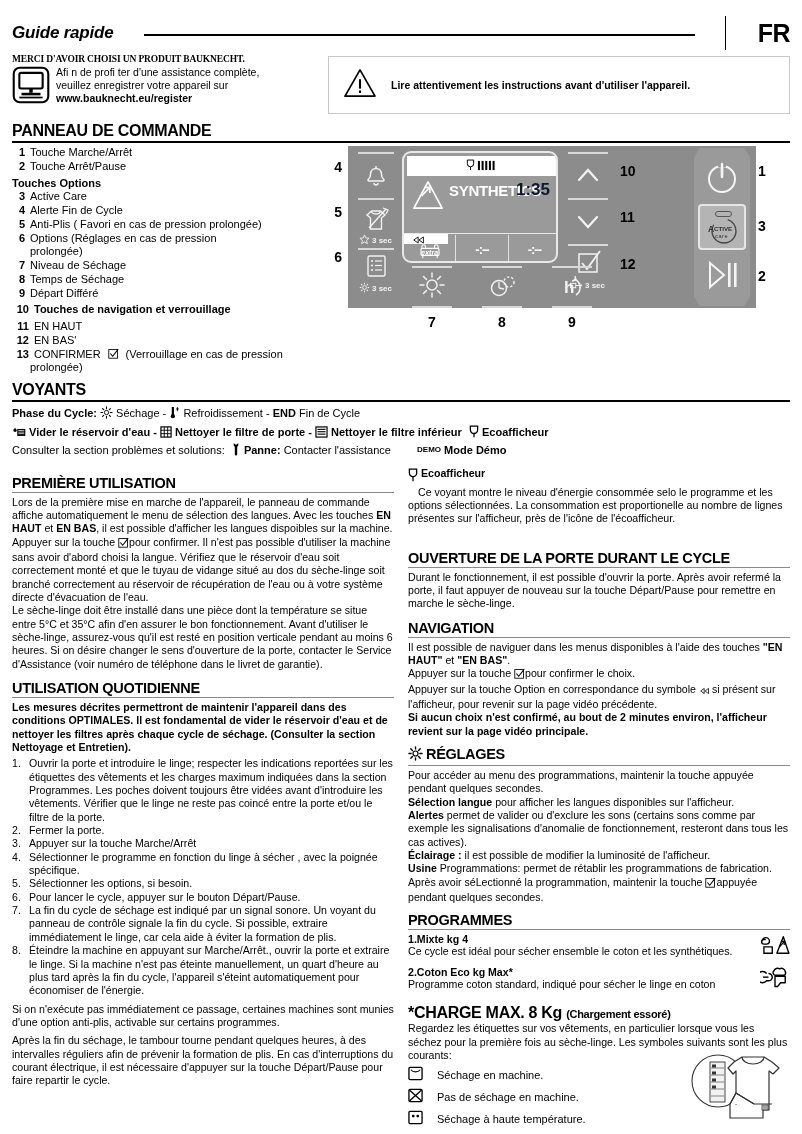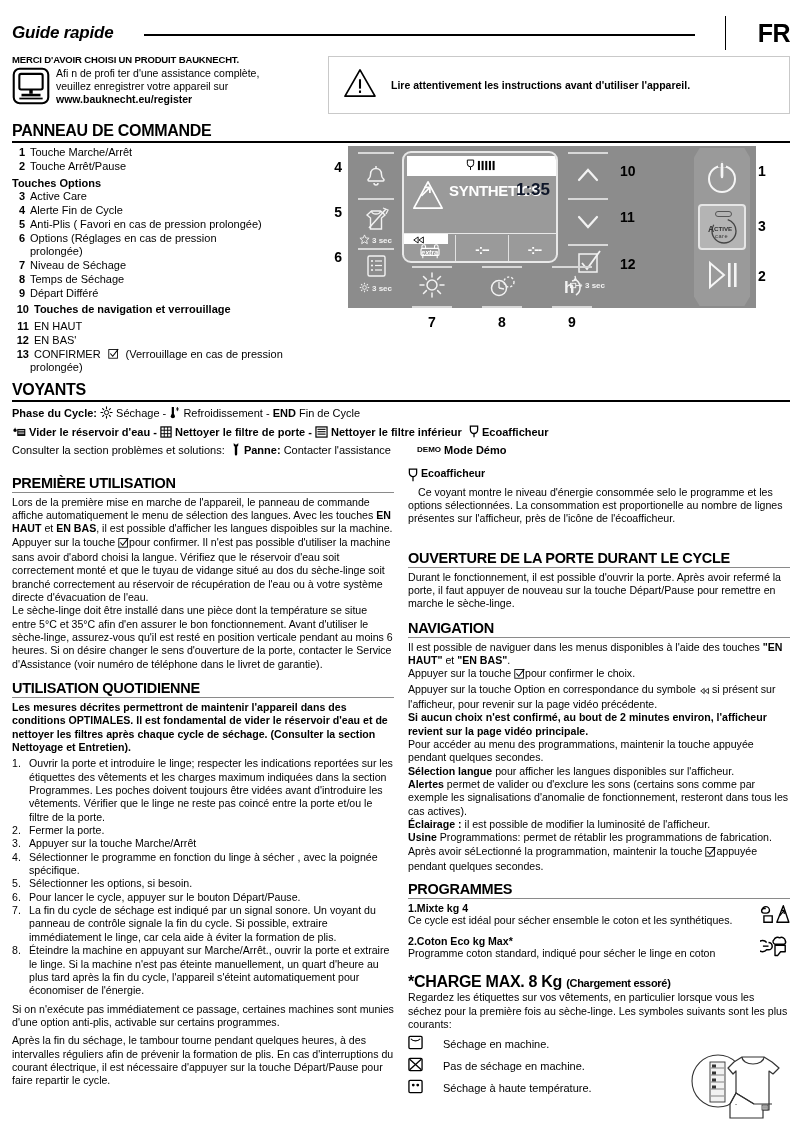--- a/index.html
+++ b/index.html
@@ -20,21 +20,21 @@
     font-style: italic; font-weight: bold; font-size: 17px;
     letter-spacing: -0.2px; white-space: nowrap;
   }
   .hdr-rule { flex:1; height:0; border-top: 2.5px solid #000; margin: 0 6px; position:relative; top:2px; }
   .hdr-vrule { width:0; border-left: 1.2px solid #000; height: 34px; }
   .hdr-lang { font-weight:bold; font-size: 25px; letter-spacing:-0.5px; padding-left:8px; }
 
   
   .topinfo { display:flex; gap: 16px; align-items:flex-start; margin-top: 4px; }
   .reg-block { width: 300px; }
-  .reg-title { font-weight:bold; font-size: 9.5px; letter-spacing:-0.15px; margin-bottom:2px; }
+  .reg-title { font-weight:bold; font-size: 9.5px; letter-spacing:-0.15px; margin-bottom:2px;font-family:Liberation Serif, serif; }
   .reg-row { display:flex; gap:6px; align-items:flex-start; }
   .reg-text { font-size: 10.5px; line-height: 1.22; }
   .reg-text b { font-size: 10.5px; }
   .warnbox {
     flex:1; border:1px solid #c9c9c9; background:#fff;
     display:flex; align-items:center; gap:14px;
     padding: 11px 14px; margin-top: 2px; min-height: 44px;
   }
   .warn-text { font-weight:bold; font-size: 10.5px; }
 
@@ -81,21 +81,21 @@
   .ol .item .num { min-width: 13px; }
 
   .prog-row { display:flex; align-items:flex-start; justify-content:space-between; gap:8px; }
   .prog-txt { flex:1; }
   .prog-title { font-weight:bold; font-size: 10.6px; }
   .prog-desc { font-size: 10.6px; line-height:1.25; }
   .charge { font-weight:bold; font-size: 16px; letter-spacing:-0.3px; margin-top: 8px; }
   .charge small { font-size: 11px; }
 
   .care-list { margin-top: 4px; }
-  .care-item { display:flex; align-items:center; gap: 20px; margin-bottom: 5px; font-size: 11px; }
+  .care-item { display:flex; align-items:center; gap: 14px; margin-bottom: 5px; font-size: 11px; }
 
   .tshirt-wrap { position:absolute; right: 12px; bottom: 6px; }
 
   .inline-ico { display:inline-block; vertical-align:-2px; }
 </style>
 </head>
 <body>
 
 <div class="page">
 
@@ -639,20 +639,37 @@
         <p>
           <span>Appuyer sur la touche Option en correspondance du symbole </span><span class="inline-ico">
             <svg width="13" height="8" viewBox="0 0 15 9">
               <path d="M6 1.5 L2 4.5 L6 7.5 Z" fill="none" stroke="#000" stroke-width="0.9"></path>
               <path d="M11 1.5 L7 4.5 L11 7.5 Z" fill="none" stroke="#000" stroke-width="0.9"></path>
             </svg></span><span>si présent sur l'afficheur, pour revenir sur la page vidéo précédente.</span>
         </p>
         <p style="font-weight:bold;">Si aucun choix n'est confirmé, au bout de 2 minutes environ, l'afficheur revient sur la page vidéo principale.</p>
       </div>
 
+      <div class="h1 small thin" style="margin-top:8px;">
+        <span class="h1-ico">
+          <svg width="15" height="15" viewBox="0 0 16 16">
+            <circle cx="8" cy="8" r="2.7" fill="none" stroke="#000" stroke-width="1.2"></circle>
+            <g stroke="#000" stroke-width="1.5" stroke-linecap="round">
+              <line x1="8" y1="1" x2="8" y2="3.3"></line>
+                <line x1="8" y1="12.7" x2="8" y2="15"></line>
+              <line x1="1" y1="8" x2="3.3" y2="8"></line>
+                <line x1="12.7" y1="8" x2="15" y2="8"></line>
+              <line x1="3" y1="3" x2="4.7" y2="4.7"></line>
+                <line x1="11.3" y1="11.3" x2="13" y2="13"></line>
+              <line x1="13" y1="3" x2="11.3" y2="4.7"></line>
+                <line x1="4.7" y1="11.3" x2="3" y2="13"></line>
+            </g>
+          </svg>
+        </span><span>RÉGLAGES</span>
+      </div>
       <div class="body-text">Pour accéder au menu des programmations, maintenir la touche appuyée pendant quelques secondes.</div>
       <div class="body-text">
         <p><b>Sélection langue</b><span> pour afficher les langues disponibles sur l'afficheur.</span></p>
         <p><b>Alertes</b><span> permet de valider ou d'exclure les sons (certains sons comme par exemple les signalisations d'anomalie de fonctionnement, resteront dans tous les cas actives).</span></p>
         <p><b>Éclairage :</b><span> il est possible de modifier la luminosité de l'afficheur.</span></p>
         <p><b>Usine</b><span> Programmations: permet de rétablir les programmations de fabrication. Après avoir séLectionné la programmation, maintenir la touche</span>
           <span class="inline-ico">
             <svg width="11" height="11" viewBox="0 0 14 14">
               <rect x="1" y="2" width="11" height="11" fill="none" stroke="#000" stroke-width="1.1"></rect>
               <path d="M3 7 L6 10.5 L13 1.5" fill="none" stroke="#000" stroke-width="1.3"></path>

